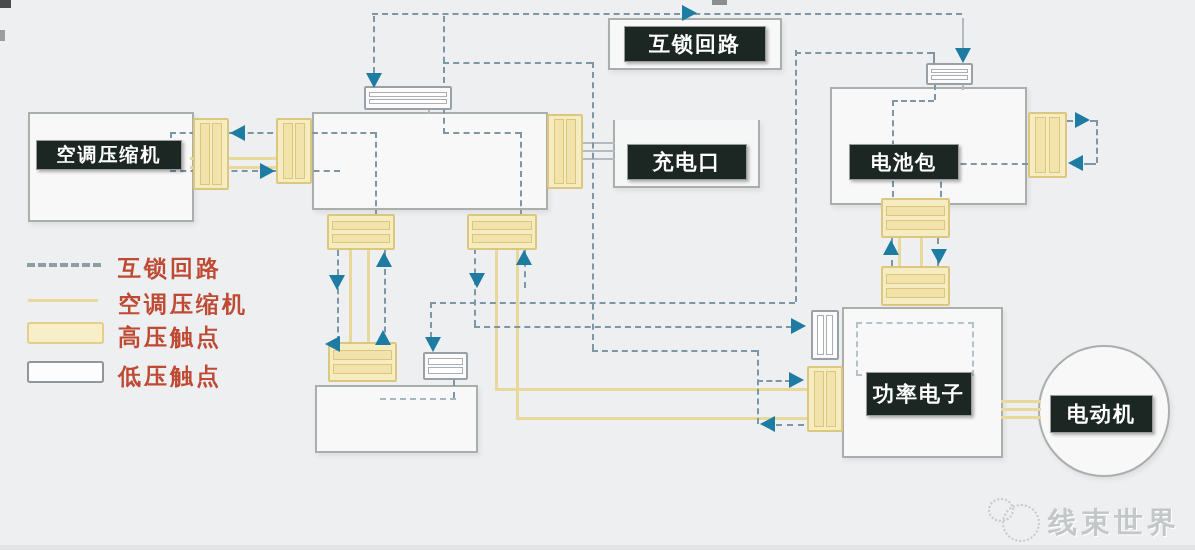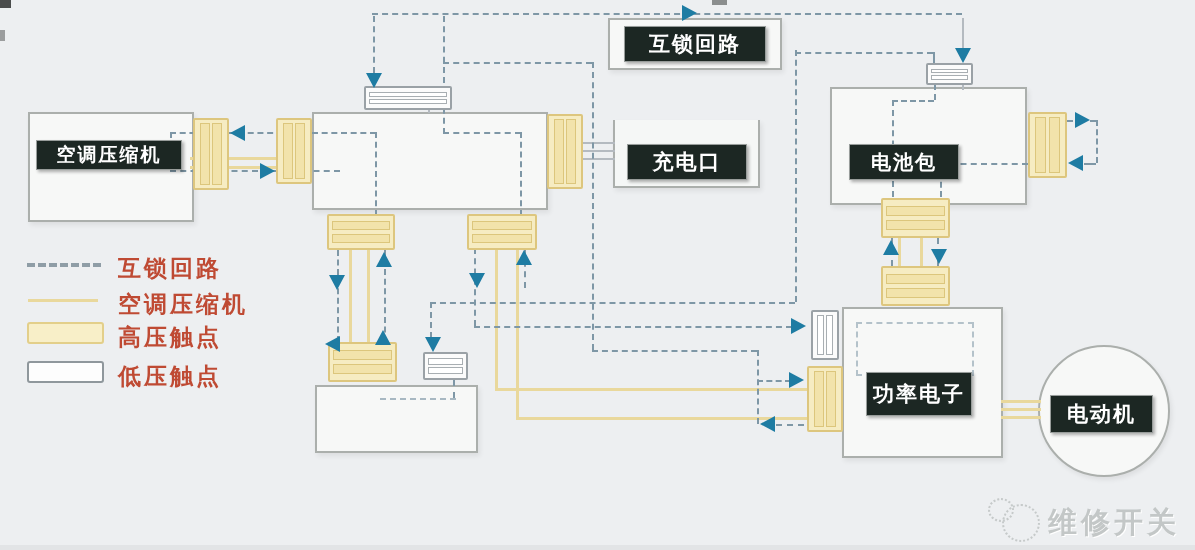--- a/index.html
+++ b/index.html
@@ -240,15 +240,15 @@
   <div class="legend-label" style="left:118px;top:253px;">互锁回路</div>
   <div class="legend-solid" style="left:28px;top:299px;width:70px;"></div>
   <div class="legend-label" style="left:118px;top:289px;">空调压缩机</div>
   <div class="legend-block y" style="left:27px;top:322px;width:77px;height:22px;"></div>
   <div class="legend-label" style="left:118px;top:322px;">高压触点</div>
   <div class="legend-block w" style="left:27px;top:361px;width:77px;height:22px;"></div>
   <div class="legend-label" style="left:118px;top:361px;">低压触点</div>
 
   <div class="wm-circle" style="left:988px;top:498px;width:26px;height:24px;"></div>
   <div class="wm-circle" style="left:1002px;top:504px;width:38px;height:38px;"></div>
-  <div class="watermark-text" style="left:1048px;top:503px;">维修开关</div>
+  <div class="watermark-text" style="left:1048px;top:503px;">线束世界</div>
 
 </div>
 
 </body></html>

